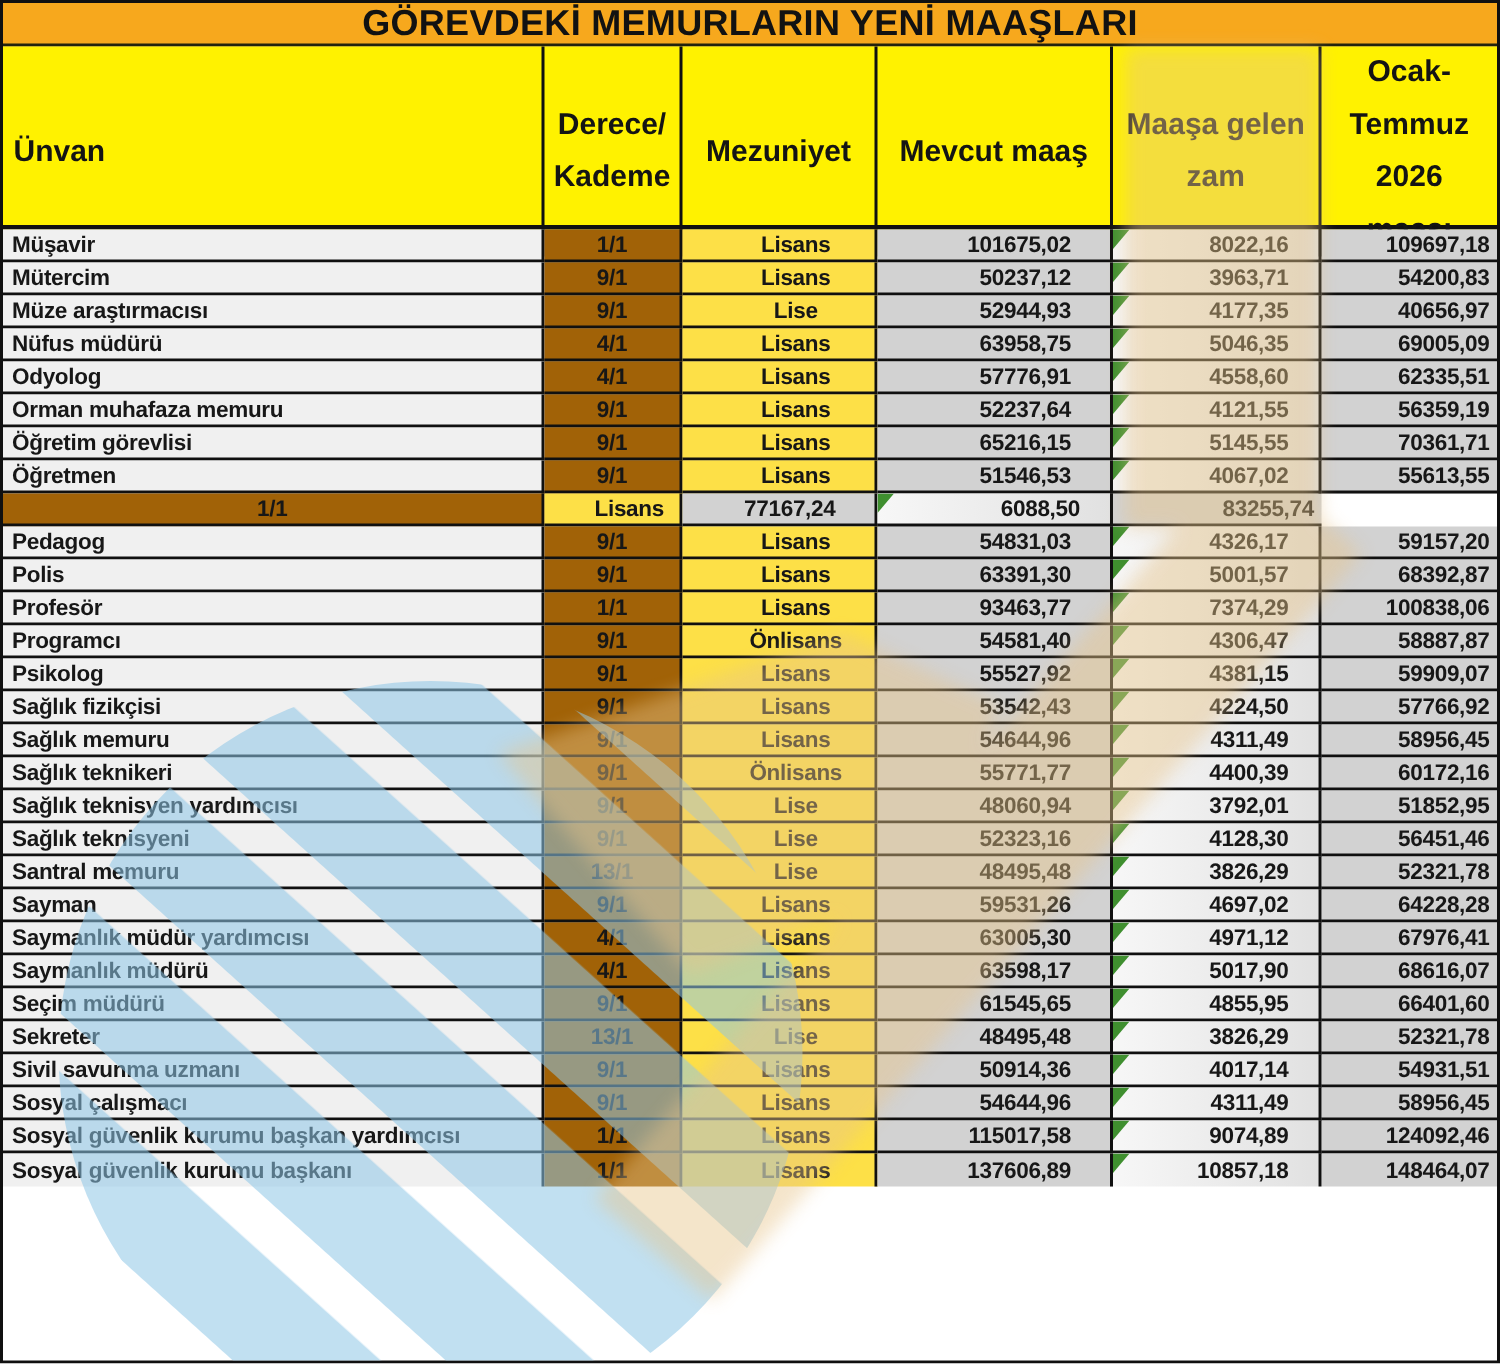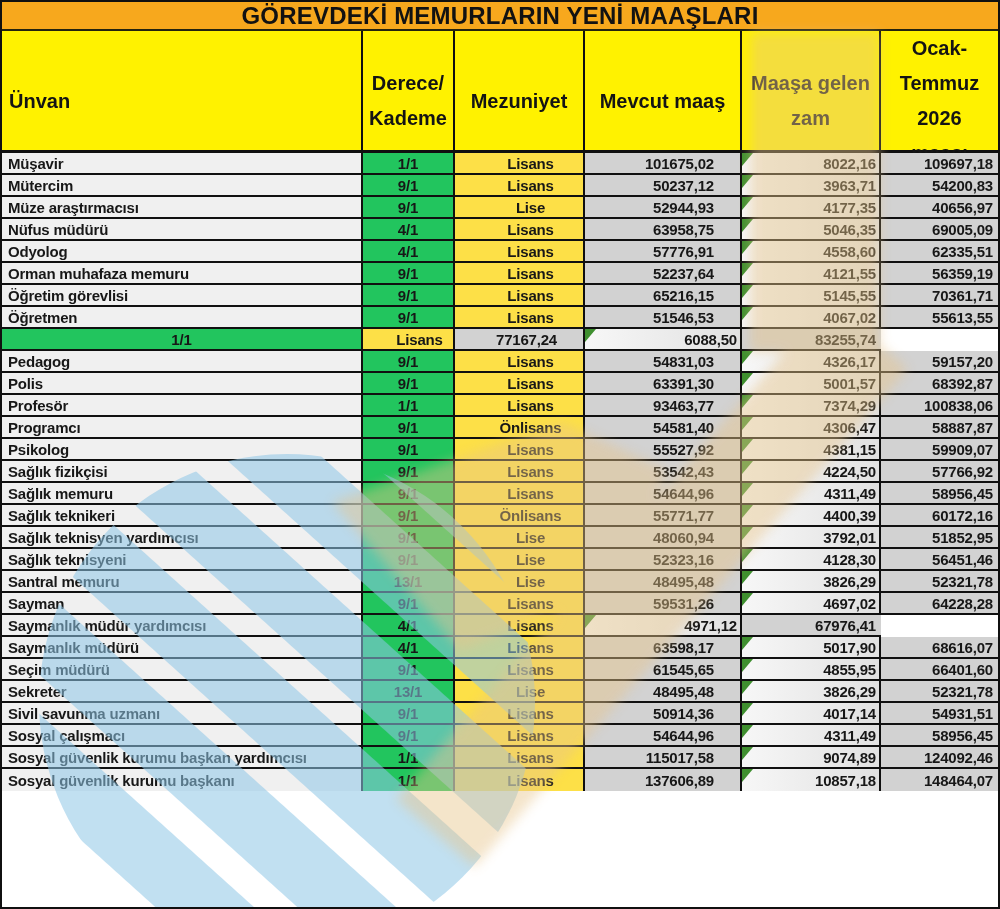--- a/index.html
+++ b/index.html
@@ -36,24 +36,24 @@
   .tr { display:grid; grid-template-columns:361px 92px 130px 157px 139px 117px; height:22px; }
   .td {
     border-right:2px solid #101010; border-bottom:2px solid #101010;
     box-sizing:border-box; display:flex; align-items:center;
     font-weight:bold; font-size:15px; color:#171717; overflow:hidden;
     letter-spacing:-0.2px; white-space:nowrap;
   }
   .td:last-child { border-right:none; }
   .tr:last-child .td { border-bottom:none; }
   .c-unvan     { background:#f0f0f0; padding-left:6px; }
-  .c-derece    { background:#22c55e; justify-content:center; }
+  .c-derece    { background:#a16207; justify-content:center; }
   .c-mezuniyet { background:#fde047; justify-content:center;padding-left:23px; }
   .c-mevcut    { background:#d2d2d2; justify-content:flex-end; padding-right:26px; }
-  .c-zam       { background:linear-gradient(to right,#f7f7f7,#e1e1e1); justify-content:flex-end; padding-right:3px; position:relative; }
+  .c-zam       { background:linear-gradient(to right,#f7f7f7,#e1e1e1); justify-content:flex-end; padding-right:20px; position:relative; }
   .c-ocak     { background:#d2d2d2; justify-content:flex-end; padding-right:5px; }
   .tri {
     position:absolute; top:0; left:0; width:0; height:0;
     border-top:13px solid var(--triangle-green,#3f8f2f);
     border-right:11px solid transparent;
   }
 
   
   .watermark { position:absolute; left:0; top:0; width:1000px; height:909px; z-index:5; pointer-events:none; }
 </style>
@@ -329,20 +329,21 @@
       <span class="tri"></span>
       <span class="val">4697,02</span>
     </div>
     <div class="td c-ocak">64228,28</div>
   </div>
 
   <div class="tr">
     <div class="td c-unvan">Saymanlık müdür yardımcısı</div>
     <div class="td c-derece">4/1</div>
     <div class="td c-mezuniyet">Lisans</div>
+    <div class="td c-mevcut">63005,30</div>
     <div class="td c-zam">
       <span class="tri"></span>
       <span class="val">4971,12</span>
     </div>
     <div class="td c-ocak">67976,41</div>
   </div>
 
   <div class="tr">
     <div class="td c-unvan">Saymanlık müdürü</div>
     <div class="td c-derece">4/1</div>

